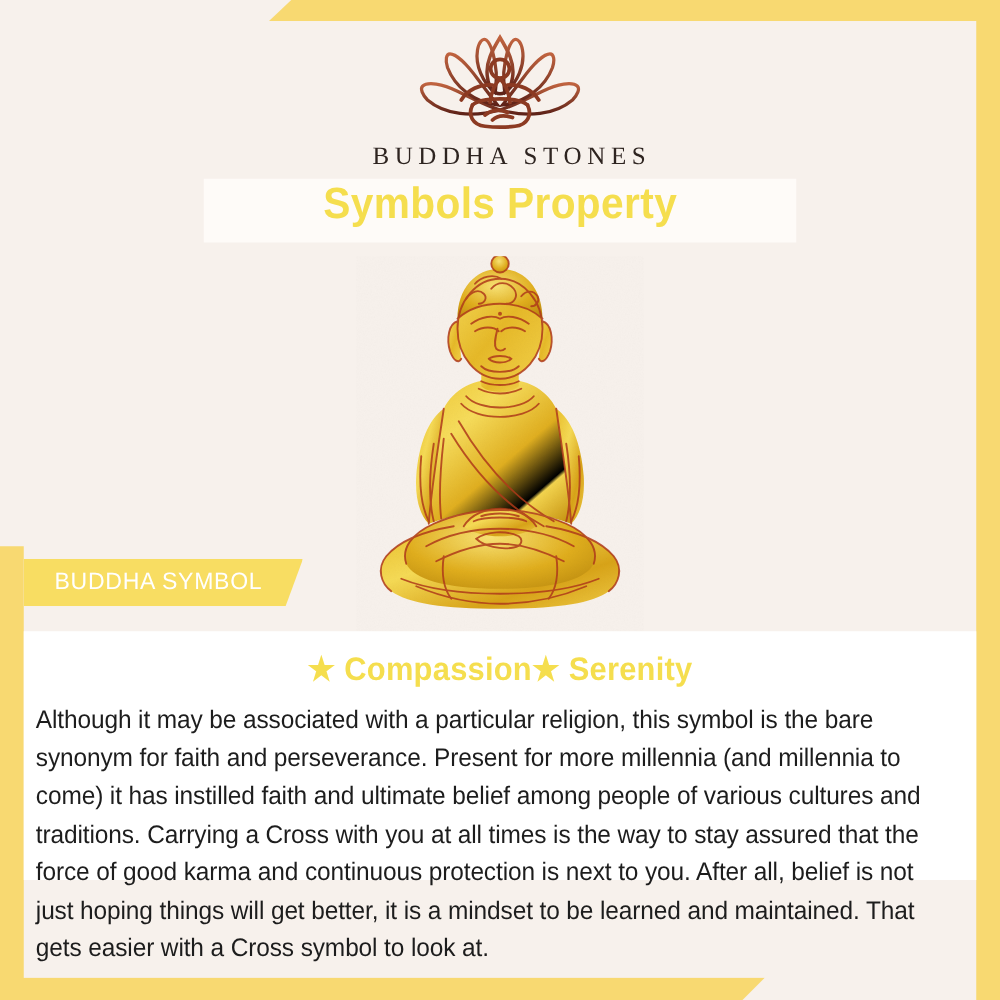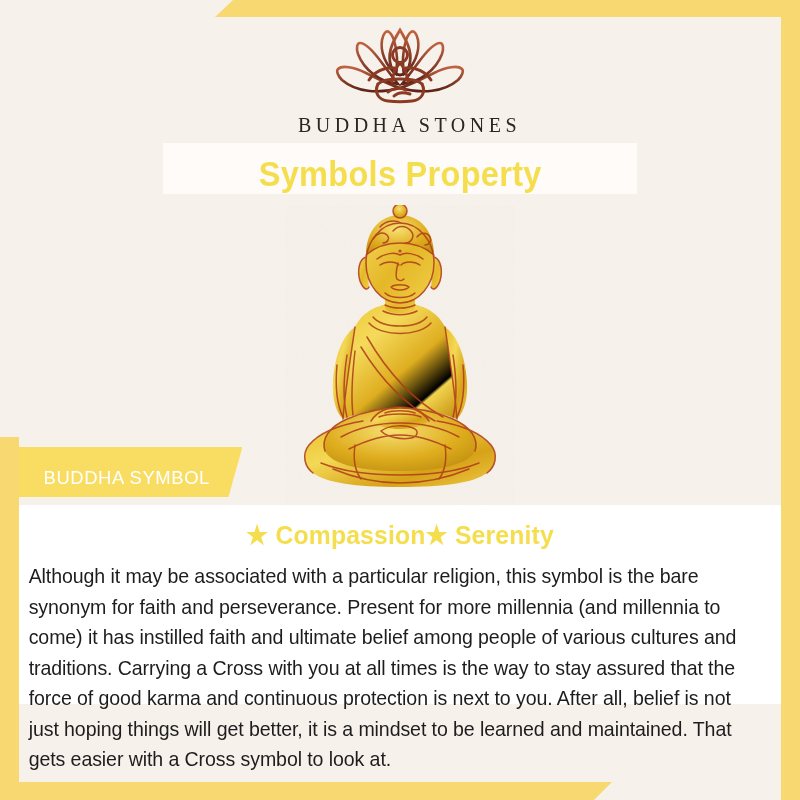--- a/index.html
+++ b/index.html
@@ -84,21 +84,21 @@
 
   
   .title-banner {
     position: absolute;
     top: 143px;
     left: 163px;
     width: 474px;
     height: 51px;
     background: #FEFBF8;
     display: flex;
-    align-items: flex-end;
+    align-items: flex-start;
     justify-content: center;
   }
   .title-banner-text {
     font-family: "Liberation Sans Narrow", "Liberation Sans", sans-serif;
     font-weight: bold;
     font-size: 35px;
     color: #F5DE4E;
     letter-spacing: 0.3px;
     transform: scaleX(0.93);
     white-space: nowrap;
@@ -120,21 +120,21 @@
     height: 300px;
     display: block;
   }
 
   
   .section-tag {
     position: absolute;
     top: 447px;
     left: 19px;
     height: 38px;
-    padding: 12px 30px 0 22px;
+    padding: 0 30px 0 22px;
     background: #F8DD62;
     display: flex;
     align-items: center;
     clip-path: polygon(0 0, 100% 0, calc(100% - 14px) 100%, 0 100%);
   }
   .section-tag-text {
     color: #FFFFFF;
     font-size: 19px;
     letter-spacing: 0.6px;
     white-space: nowrap;

